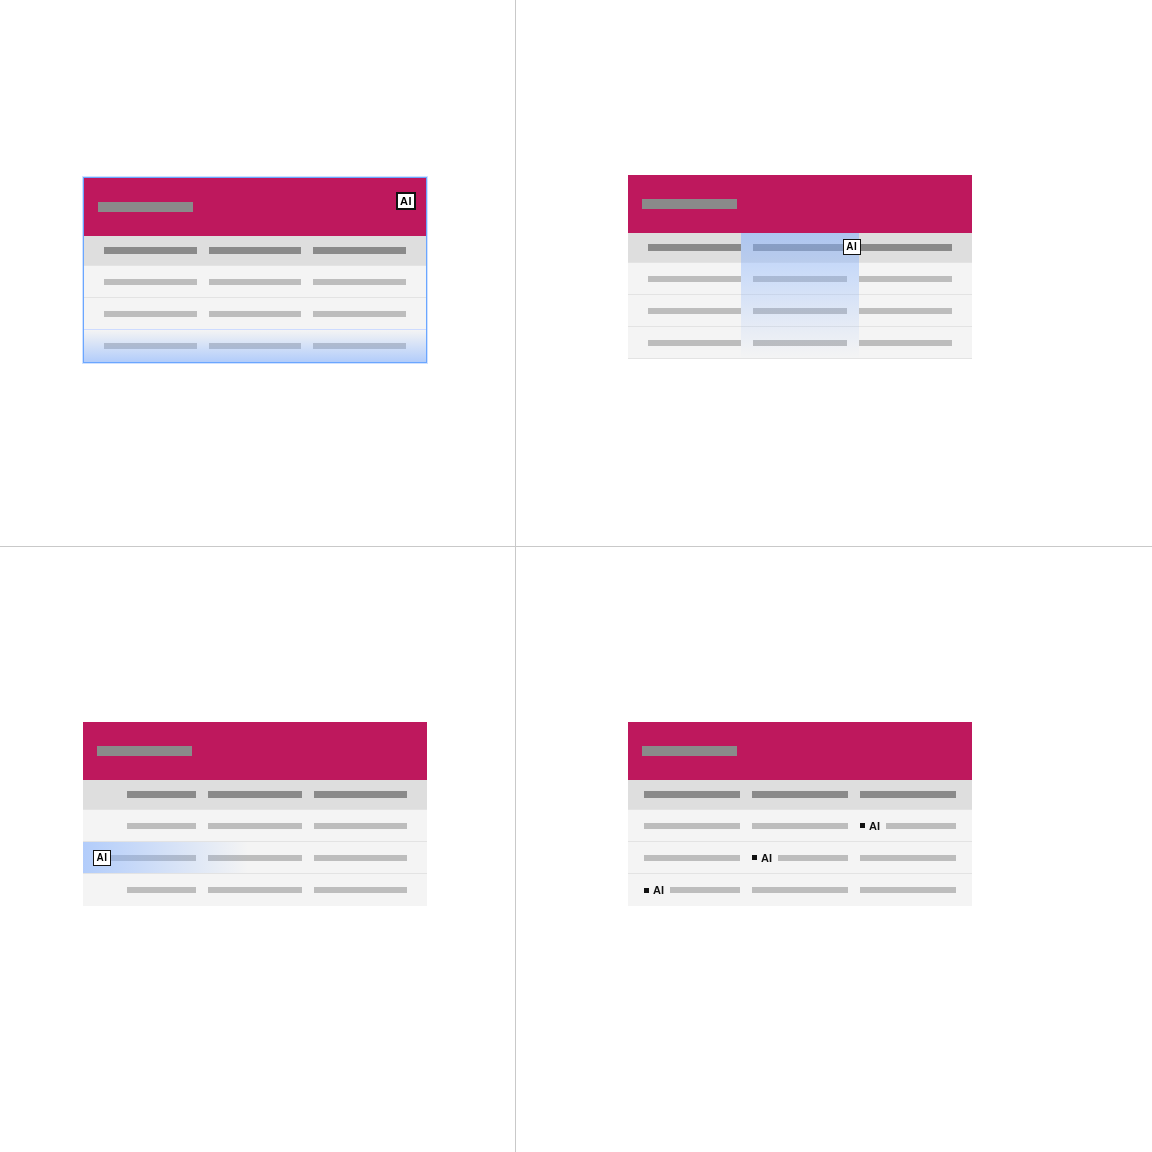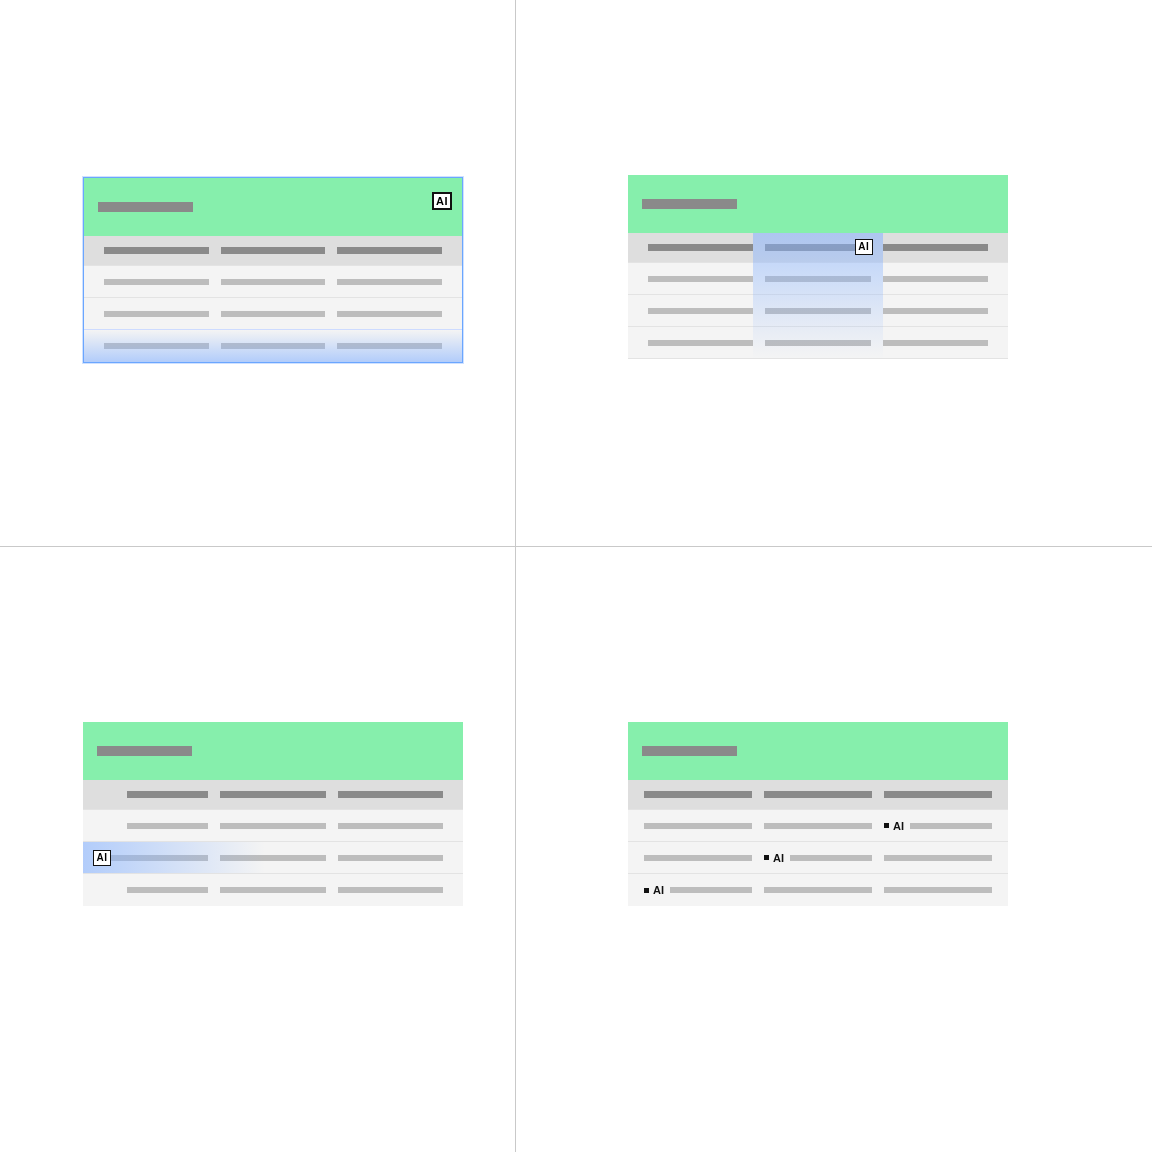--- a/index.html
+++ b/index.html
@@ -25,22 +25,22 @@
     top: 546px;
     left: 0;
     width: 1152px;
     height: 1px;
     background: #c9c9c9;
   }
   .quad {
     position: absolute;
   }
   .card {
-    width: 380px;
-    background: #86efac;
+    width: 344px;
+    background: #be185d;
     position: relative;
   }
   .card-header {
     height: 58px;
     display: flex;
     align-items: center;
     padding: 0 14px;
     position: relative;
   }
   .title-bar {

